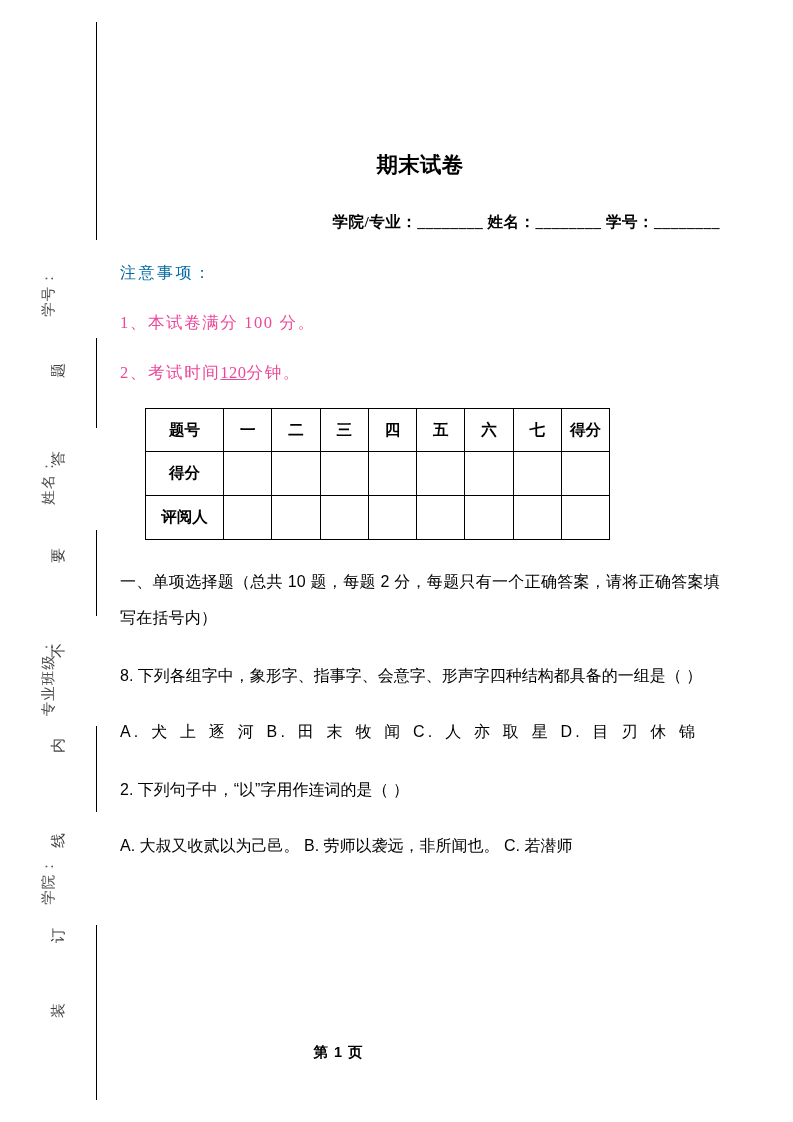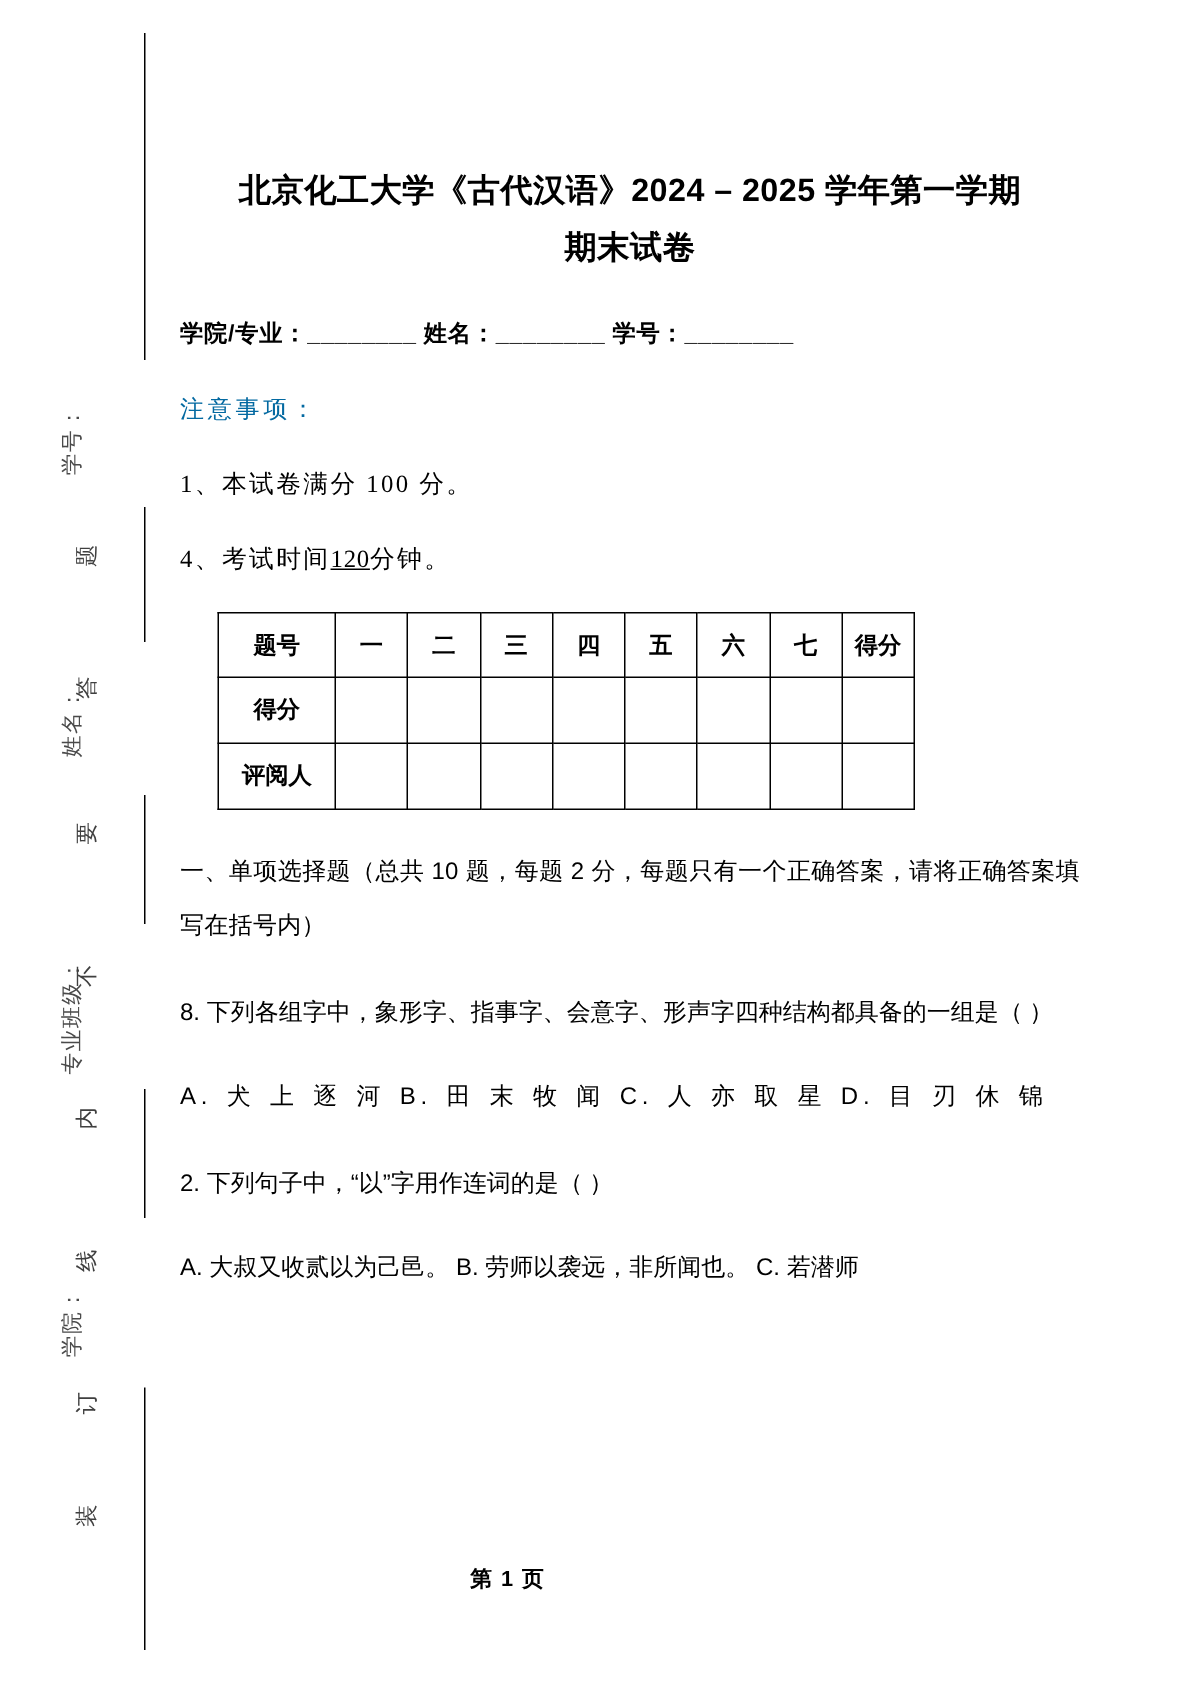--- a/index.html
+++ b/index.html
@@ -63,40 +63,40 @@
     font-weight: bold;
     font-size: 21.5px;
     line-height: 38px;
     text-align: center;
     letter-spacing: 0.3px;
     color: #000;
   }
 
   #student-info {
     margin-top: 28px;
-    text-align: left;
-    font-family: Liberation Sans, sans-serif;
+    text-align: right;
+    font-family: Liberation Serif, serif;
     font-weight: bold;
     font-size: 15.5px;
     letter-spacing: 0.5px;
     white-space: nowrap;
   }
 
   .notes-heading {
     margin-top: 30px;
     font-size: 16px;
     letter-spacing: 2.5px;
     color: #0369a1;
   }
 
   .note-line {
     margin-top: 28px;
     font-size: 16.5px;
     letter-spacing: 1.6px;
-    color: #000000;
+    color: #ec4899;
   }
   .note-line .u {
     text-decoration: underline;
     letter-spacing: 0.5px;
   }
 
   
   #score-table {
     margin-top: 24px;
     margin-left: 25px;
@@ -189,32 +189,32 @@
   <div class="vlabel seal" style="left:48px; top:640px; width:20px; text-align:center;">不</div>
   <div class="vlabel seal" style="left:48px; top:735px; width:20px; text-align:center;">内</div>
   <div class="vlabel seal" style="left:48px; top:830px; width:20px; text-align:center;">线</div>
   <div class="vlabel seal" style="left:48px; top:925px; width:20px; text-align:center;">订</div>
   <div class="vlabel seal" style="left:48px; top:1000px; width:20px; text-align:center;">装</div>
 </div>
 
 <div id="content">
 
   <h1 id="exam-title">
-    <span>北京化工大学《古代汉语》2024 – 2025 学年第一学期</span><br>
+    <br>
     <span>期末试卷</span>
   </h1>
 
   <div id="student-info">学院/专业：________  姓名：________  学号：________</div>
 
   <div class="notes-heading">注意事项：</div>
 
   <div class="note-line">1、本试卷满分 100 分。</div>
 
   <div class="note-line">
-    <span>4、考试时间</span><span class="u">120</span><span>分钟。</span>
+    <span>2、考试时间</span><span class="u">120</span><span>分钟。</span>
   </div>
 
   <table id="score-table">
     <tbody>
       <tr>
         <td class="label-cell">题号</td>
         <td>一</td>
         <td>二</td>
         <td>三</td>
         <td>四</td>

